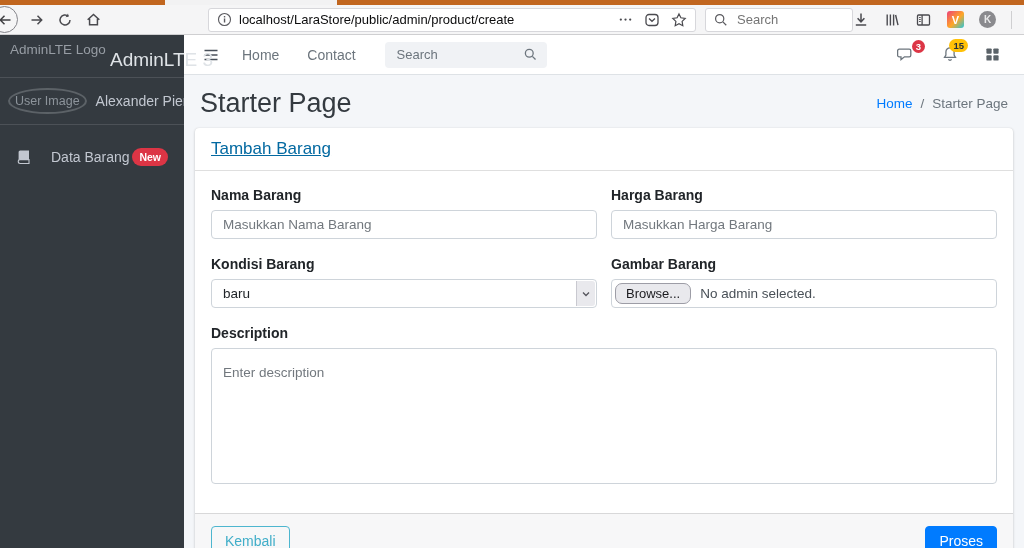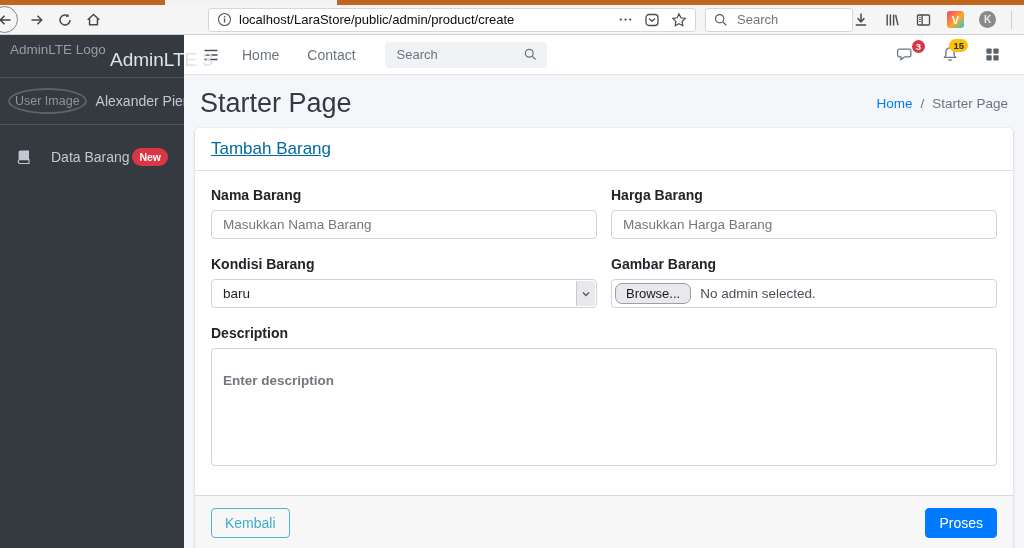--- a/index.html
+++ b/index.html
@@ -66,21 +66,21 @@
   .content { padding:0 11px; }
   .card { background:#fff; border-radius:4px; box-shadow:0 0 1px rgba(0,0,0,.13), 0 1px 3px rgba(0,0,0,.18); }
   .card-header { padding:11px 16px; border-bottom:1px solid rgba(0,0,0,.125); font-size:17px; color:#0369a1;text-decoration:underline; }
   .card-body { padding:16px; }
   .form-grid { display:grid; grid-template-columns:1fr 1fr; column-gap:14px; }
   .form-group { margin-bottom:17px; }
   .form-group.full { grid-column:1 / -1; margin-bottom:10px; }
   .field-label { display:block; font-weight:700; font-size:14px; color:#212529; margin-bottom:7px; }
   .form-control { width:100%; height:29px; border:1px solid #ced4da; border-radius:4px; padding:0 11px; font-size:13.5px; color:#495057; font-family:inherit; outline:none; background:#fff; }
   .form-control::placeholder { color:#72787e; opacity:1; }
-  textarea.form-control { height:118px; padding:24px 11px; resize:none;font-weight:bold; }
+  textarea.form-control { height:136px; padding:16px 11px; resize:none; }
   .select-box { position:relative; height:29px; border:1px solid #ced4da; border-radius:4px; background:#fff; cursor:pointer; }
   .select-value { line-height:27px; padding:0 11px; font-size:13.5px; color:#212529; }
   .select-arrow { position:absolute; top:1px; right:1px; bottom:1px; width:19px; background:#e9e9ed; border-left:1px solid #c9c9d0;
                   border-radius:0 3px 3px 0; display:flex; align-items:center; justify-content:center; }
   .file-box { height:29px; border:1px solid #ced4da; border-radius:4px; background:#fff; display:flex; align-items:center; padding:0 3px; cursor:pointer; }
   .browse-btn { background:#e9e9ed; border:1px solid #9d9da6; border-radius:7px; font-size:13px; color:#1b1b1f; padding:2px 10px; cursor:pointer; font-family:inherit; }
   .file-status { margin-left:9px; font-size:13.5px; color:#495057; }
   .card-footer { background:#f7f7f8; border-top:1px solid rgba(0,0,0,.125); border-radius:0 0 4px 4px;
                  padding:12px 16px; display:flex; align-items:center; justify-content:space-between; }
   .btn { font-size:14px; border-radius:4px; padding:6px 13px; cursor:pointer; font-family:inherit; }

